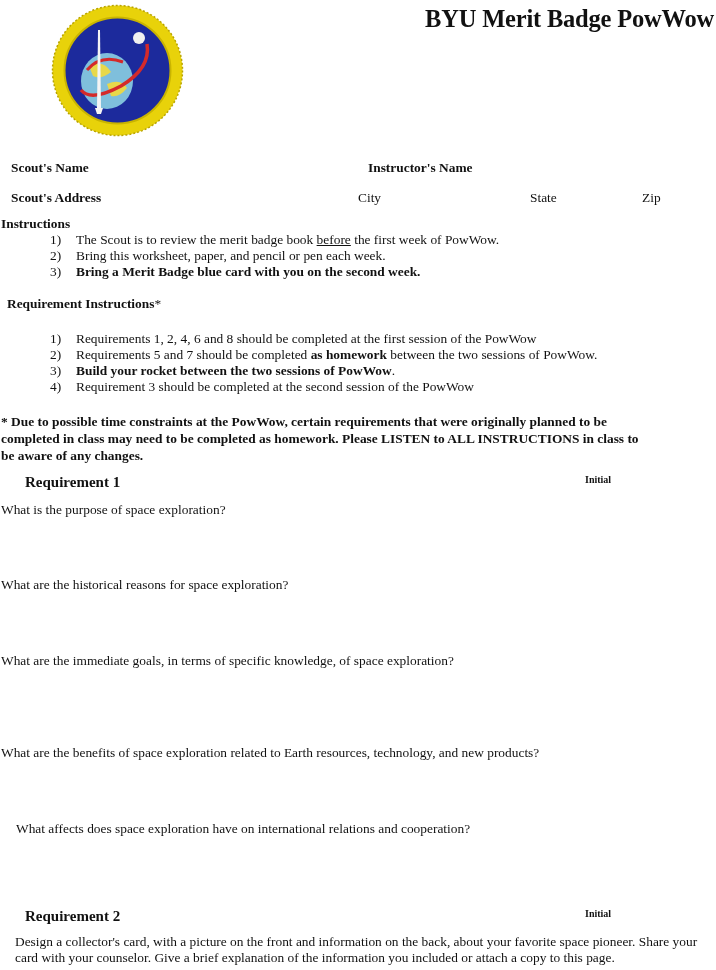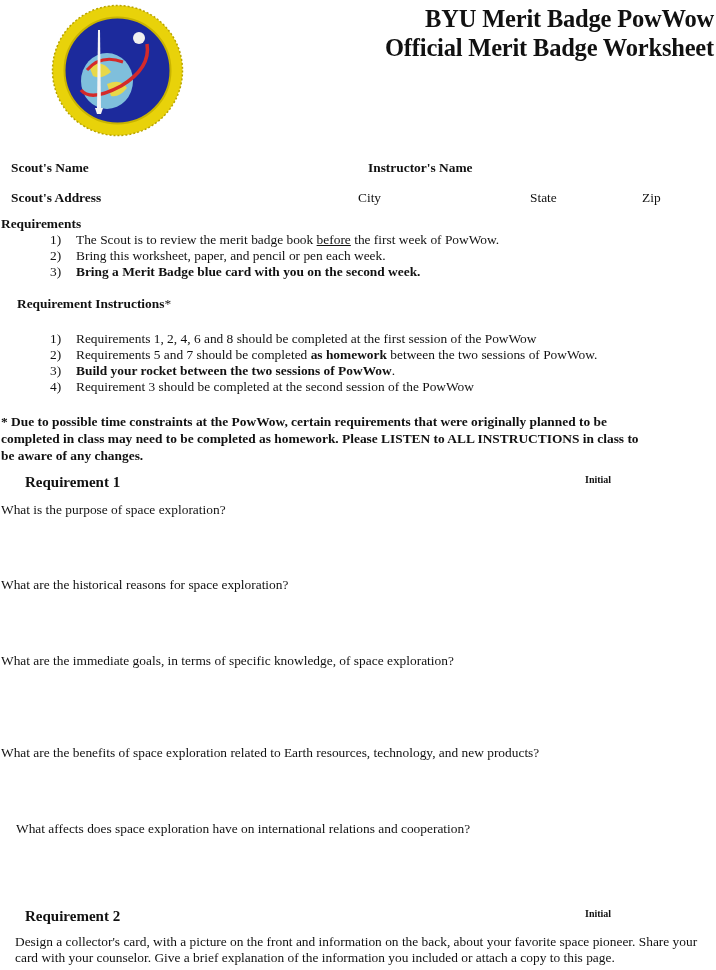--- a/index.html
+++ b/index.html
@@ -89,42 +89,41 @@
 
     <circle cx="88" cy="34" r="6" fill="#f0f0f0"></circle>
 
     <path d="M47 26 L49 26 L50 104 L46 104 Z" fill="#f4f4f4"></path>
     <path d="M44 104 L52 104 L50 110 L46 110 Z" fill="#f4f4f4"></path>
   </svg>
 </div>
 
 <div class="title-block">
   <div>BYU Merit Badge PowWow</div>
-  <div>Official Merit Badge Worksheet</div>
 </div>
 
 <div class="abs bold" style="left:11px; top:160px;">Scout's Name</div>
 <div class="abs bold" style="left:368px; top:160px;">Instructor's Name</div>
 <div class="abs bold" style="left:11px; top:190px;">Scout's Address</div>
 <div class="abs" style="left:358px; top:190px;">City</div>
 <div class="abs" style="left:530px; top:190px;">State</div>
 <div class="abs" style="left:619px; top:190px;margin-left:23px;">Zip</div>
 
-<div class="abs bold" style="left:1px; top:216px;">Requirements</div>
+<div class="abs bold" style="left:1px; top:216px;">Instructions</div>
 <div class="ol-item" style="top:232px;">
   <span class="num">1)</span><span>The Scout is to review the merit badge book </span><span class="underline">before</span><span> the first week of PowWow.</span>
 </div>
 <div class="ol-item" style="top:248px;">
   <span class="num">2)</span><span>Bring this worksheet, paper, and pencil or pen each week.</span>
 </div>
 <div class="ol-item" style="top:264px;">
   <span class="num">3)</span><span class="bold">Bring a Merit Badge blue card with you on the second week.</span>
 </div>
 
-<div class="abs" style="left:17px; top:296px;text-align:center;">
+<div class="abs" style="left:7px; top:296px;text-align:center;">
   <span class="bold">Requirement Instructions</span><span>*</span>
 </div>
 <div class="ol-item" style="top:331px;">
   <span class="num">1)</span><span>Requirements 1, 2, 4, 6 and 8 should be completed at the first session of the PowWow</span>
 </div>
 <div class="ol-item" style="top:347px;">
   <span class="num">2)</span><span>Requirements 5 and 7 should be completed </span><span class="bold">as homework</span><span> between the two sessions of PowWow.</span>
 </div>
 <div class="ol-item" style="top:363px;">
   <span class="num">3)</span><span class="bold">Build your rocket between the two sessions of PowWow</span><span>.</span>

